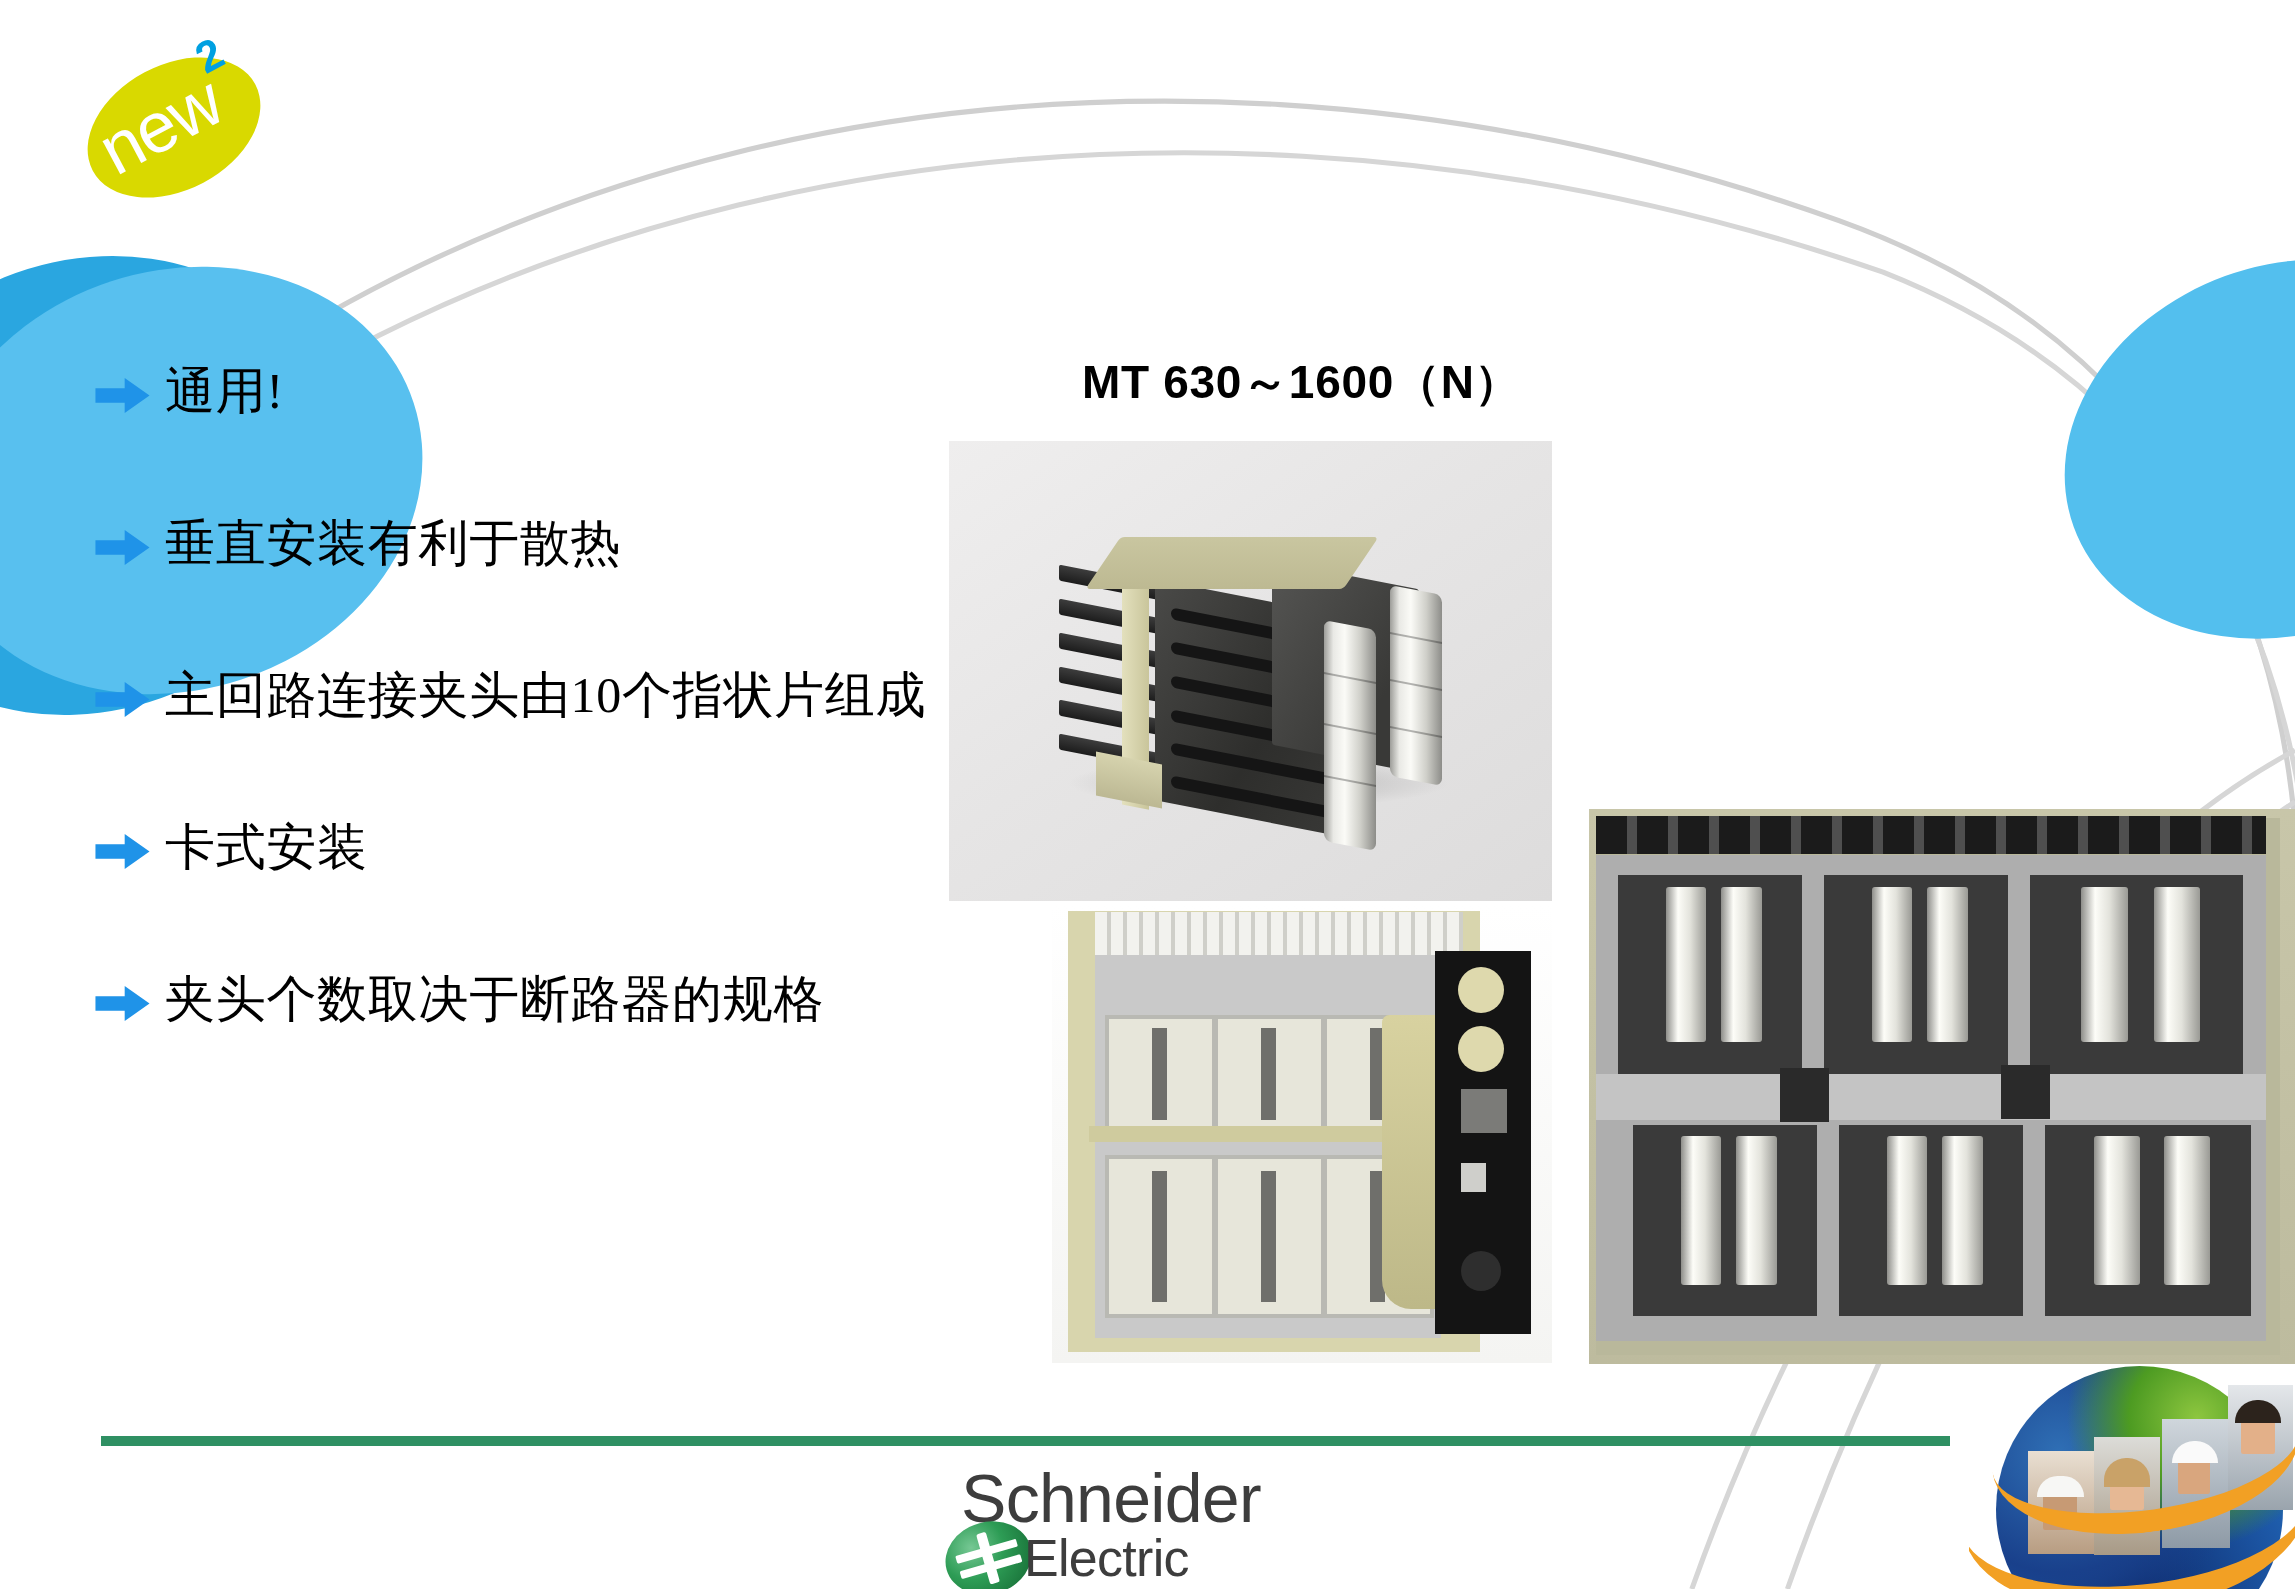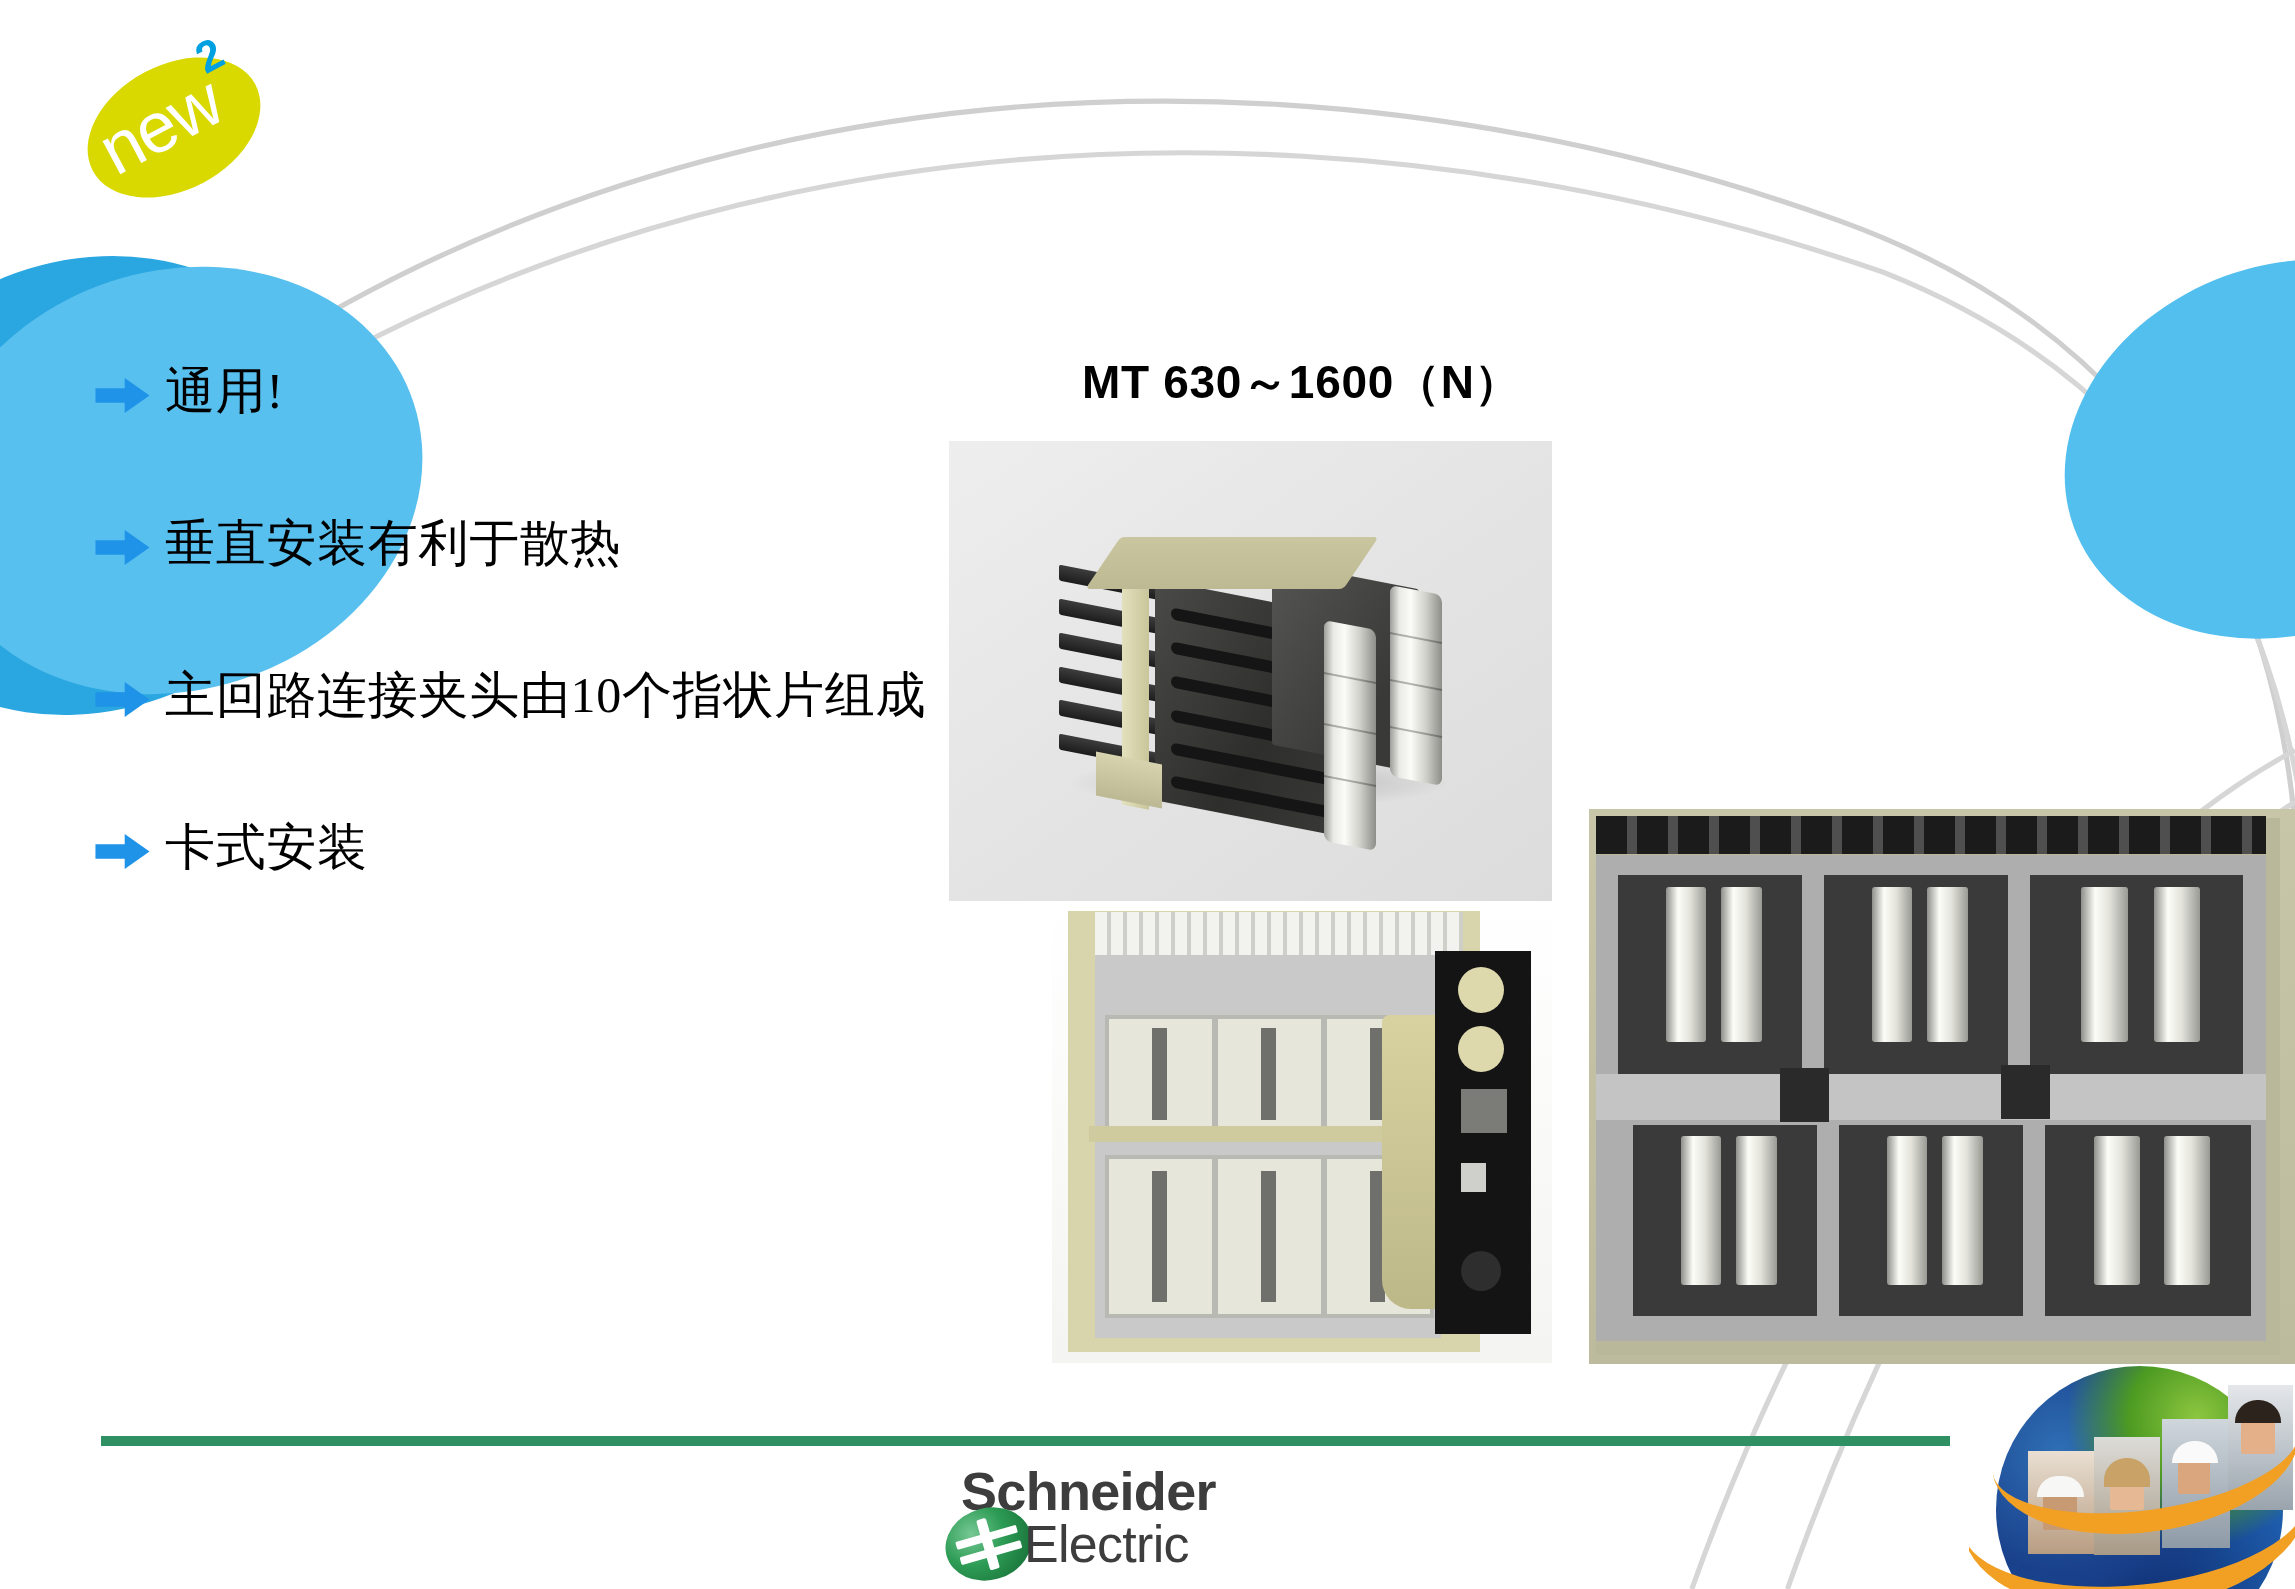--- a/index.html
+++ b/index.html
@@ -181,21 +181,21 @@
   .bc-bolt{position:absolute;width:49px;height:54px;background:#2a2a2a;}
 
   
   .footer-rule{
     position:absolute;left:101px;top:1436px;width:1849px;height:9.6px;background:#2f9063;
   }
   .se-logo{
     position:absolute;left:942px;top:1464px;width:309px;height:110px;
   }
   .se-line1{
-    font-family:"Liberation Sans",sans-serif;font-weight:700;font-size:54px;
+    font-family:"Liberation Sans",sans-serif;font-weight:400;font-size:68px;
     color:#3d3d3d;letter-spacing:-0.7px;line-height:1;margin:0;padding-left:19px;
   }
   .se-line2-wrap{position:relative;height:59px;}
   .se-oval{
     position:absolute;left:2.9px;top:-10.3px;width:87px;height:72px;border-radius:50%;
     background:radial-gradient(circle at 34% 30%, #76c894 0%, #2d9c55 42%, #12632f 100%);
     transform:rotate(-16deg);
   }
   .se-oval .sbar{position:absolute;background:#ffffff;height:8px;border-radius:1.5px;}
   .se-oval .sstem{position:absolute;background:#ffffff;border-radius:2.2px;}
@@ -284,20 +284,28 @@
 
     <div class="bullet">
       <span class="arrow">
         <svg width="57" height="41" viewBox="0 0 78 56">
           <path d="M2 18 H42 L42 4 L76 28 L42 52 L42 38 H2 Z" fill="#1f93e8"></path>
         </svg>
       </span>
       <span class="btext">卡式安装</span>
     </div>
 
+    <div class="bullet">
+      <span class="arrow">
+        <svg width="57" height="41" viewBox="0 0 78 56">
+          <path d="M2 18 H42 L42 4 L76 28 L42 52 L42 38 H2 Z" fill="#1f93e8"></path>
+        </svg>
+      </span>
+      <span class="btext">夹头个数取决于断路器的规格</span>
+    </div>
 
   </div>
 
   <div class="hdr hdr-left">MT 630～1600（N）</div>
 
   <div class="img-frame img-clamp">
     <div class="clamp-shadow"></div>
     <div class="clamp-body">
       <div class="c-fins">
         <i style="top:0px"></i>

